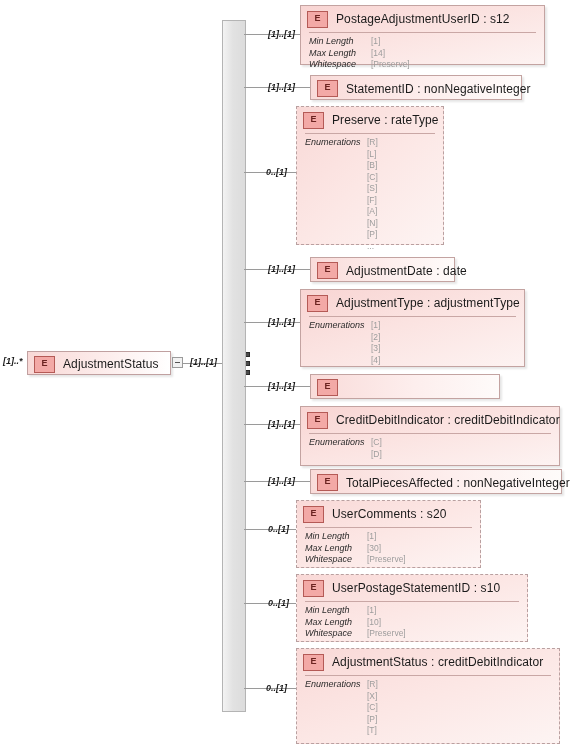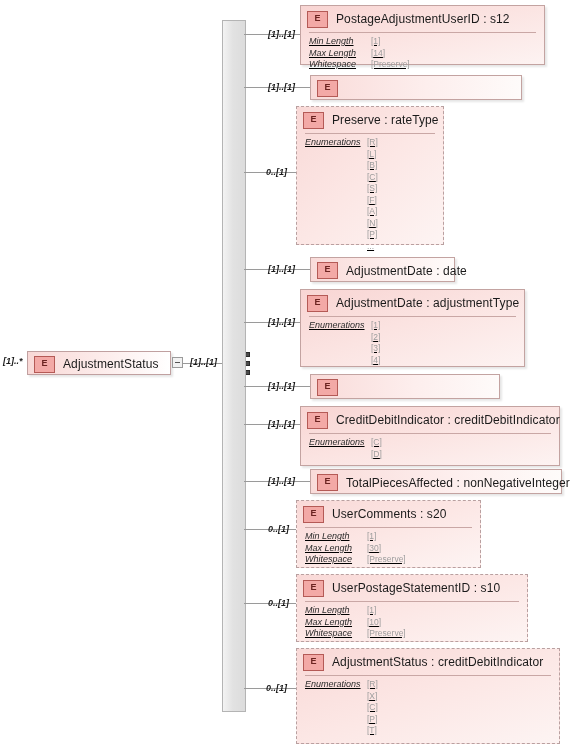--- a/index.html
+++ b/index.html
@@ -72,21 +72,20 @@
   .esep{
     position:absolute;
     left:8px;right:8px;
     height:0;
     border-top:1px solid #c9a7a5;
   }
   .facets{
     position:absolute;
     left:8px;top:30px;right:20px;
     font-size:9px;
-    text-decoration:underline;
   }
   .frow{display:flex;line-height:11.5px;}
   .fname{
     width:62px;flex:0 0 62px;
     font-style:italic;
     color:#2b2b2b;
     font-size:9px;
   }
   .fval{color:#9d9d9d;font-size:8.5px;line-height:11.5px;}
   .enumlist{display:flex;}
@@ -178,20 +177,21 @@
         <div class="fval">[Preserve]</div>
       </div>
     </div>
   </div>
 
   <div class="hline" style="left:244px;top:87px;width:66px;"></div>
   <div class="card-lbl" style="left:268px;top:74px;">[1]..[1]</div>
   <div class="ebox plain" style="left:310px;top:75px;width:212px;height:25px;">
     <div class="ehead" style="height:25px;">
       <div class="eicon">E</div>
+      <div class="etitle">StatementID : nonNegativeInteger</div>
     </div>
   </div>
 
   <div class="hline" style="left:244px;top:172px;width:56px;"></div>
   <div class="card-lbl" style="left:266px;top:159px;">0..[1]</div>
   <div class="ebox optional" style="left:296px;top:106px;width:148px;height:139px;">
     <div class="ehead">
       <div class="eicon">E</div>
       <div class="etitle">Preserve : rateType</div>
     </div>
@@ -222,21 +222,21 @@
       <div class="eicon">E</div>
       <div class="etitle">AdjustmentDate : date</div>
     </div>
   </div>
 
   <div class="hline" style="left:244px;top:322px;width:56px;"></div>
   <div class="card-lbl" style="left:268px;top:309px;">[1]..[1]</div>
   <div class="ebox" style="left:300px;top:289px;width:225px;height:78px;">
     <div class="ehead">
       <div class="eicon">E</div>
-      <div class="etitle">AdjustmentDate : adjustmentType</div>
+      <div class="etitle">AdjustmentType : adjustmentType</div>
     </div>
     <div class="esep" style="top:26px;"></div>
     <div class="facets">
       <div class="enumlist">
         <div class="fname">Enumerations</div>
         <div class="enumvals">
           <div class="fval">[1]</div>
           <div class="fval">[2]</div>
           <div class="fval">[3]</div>
           <div class="fval">[4]</div>

